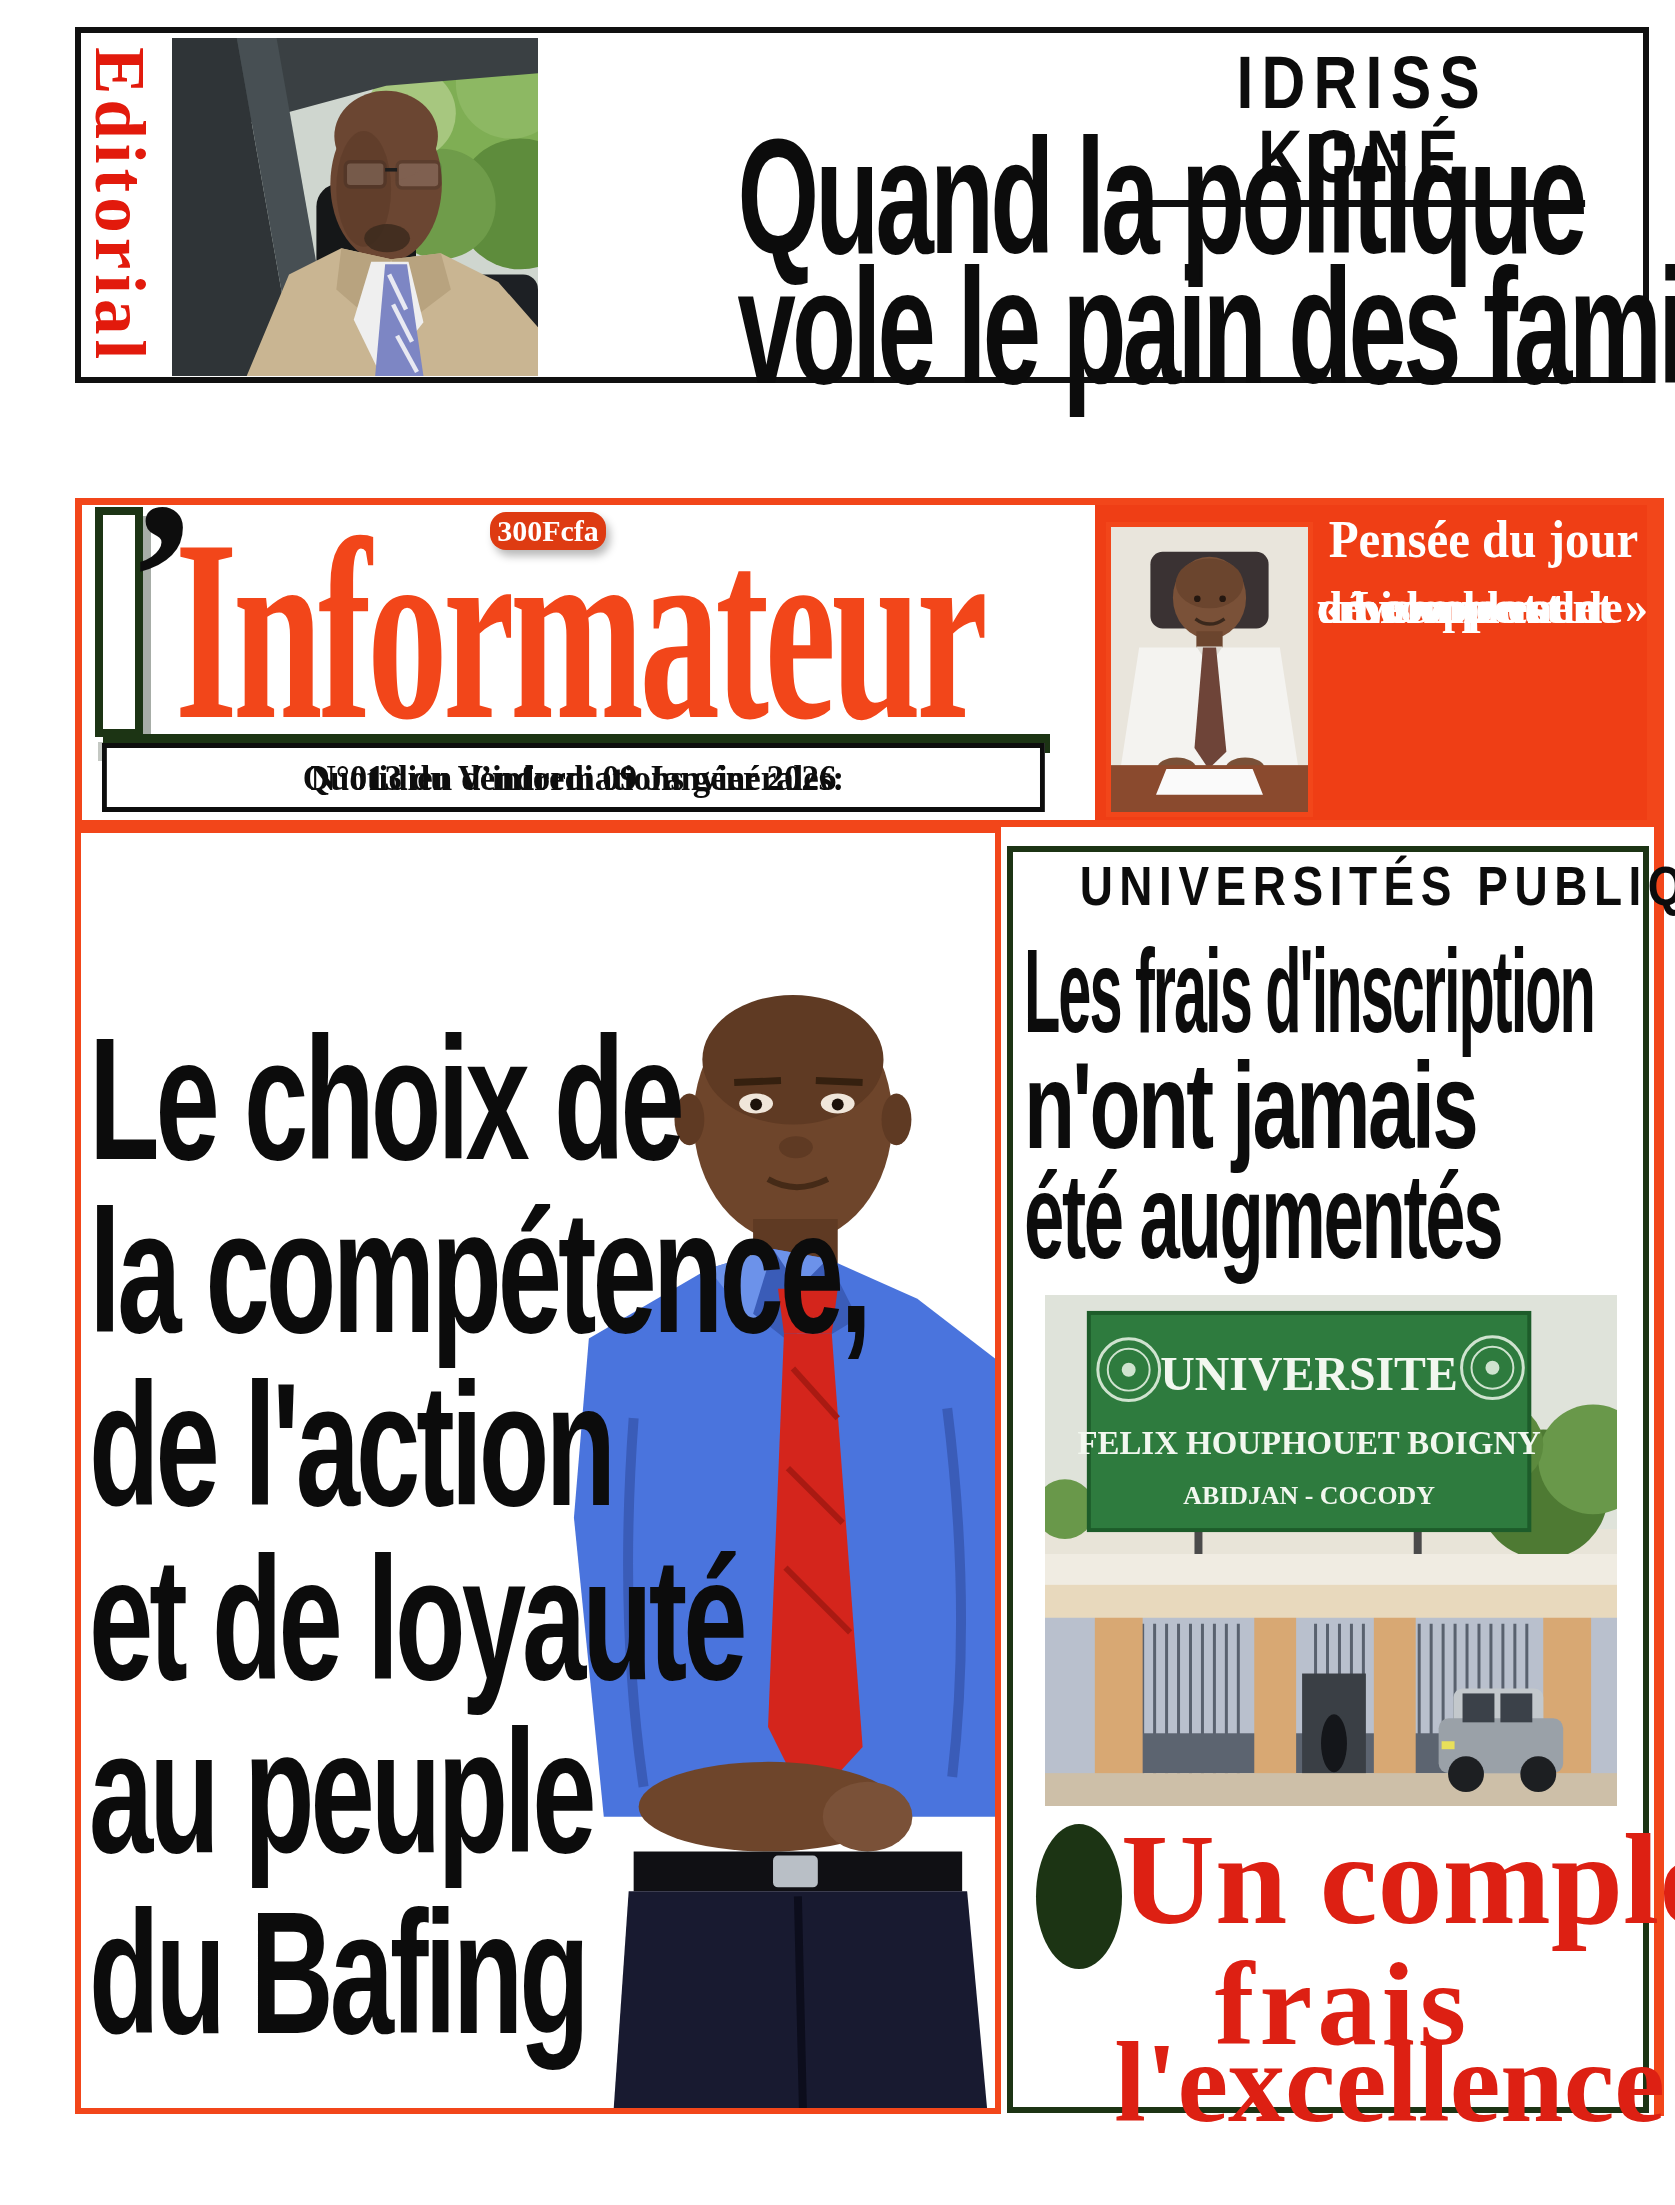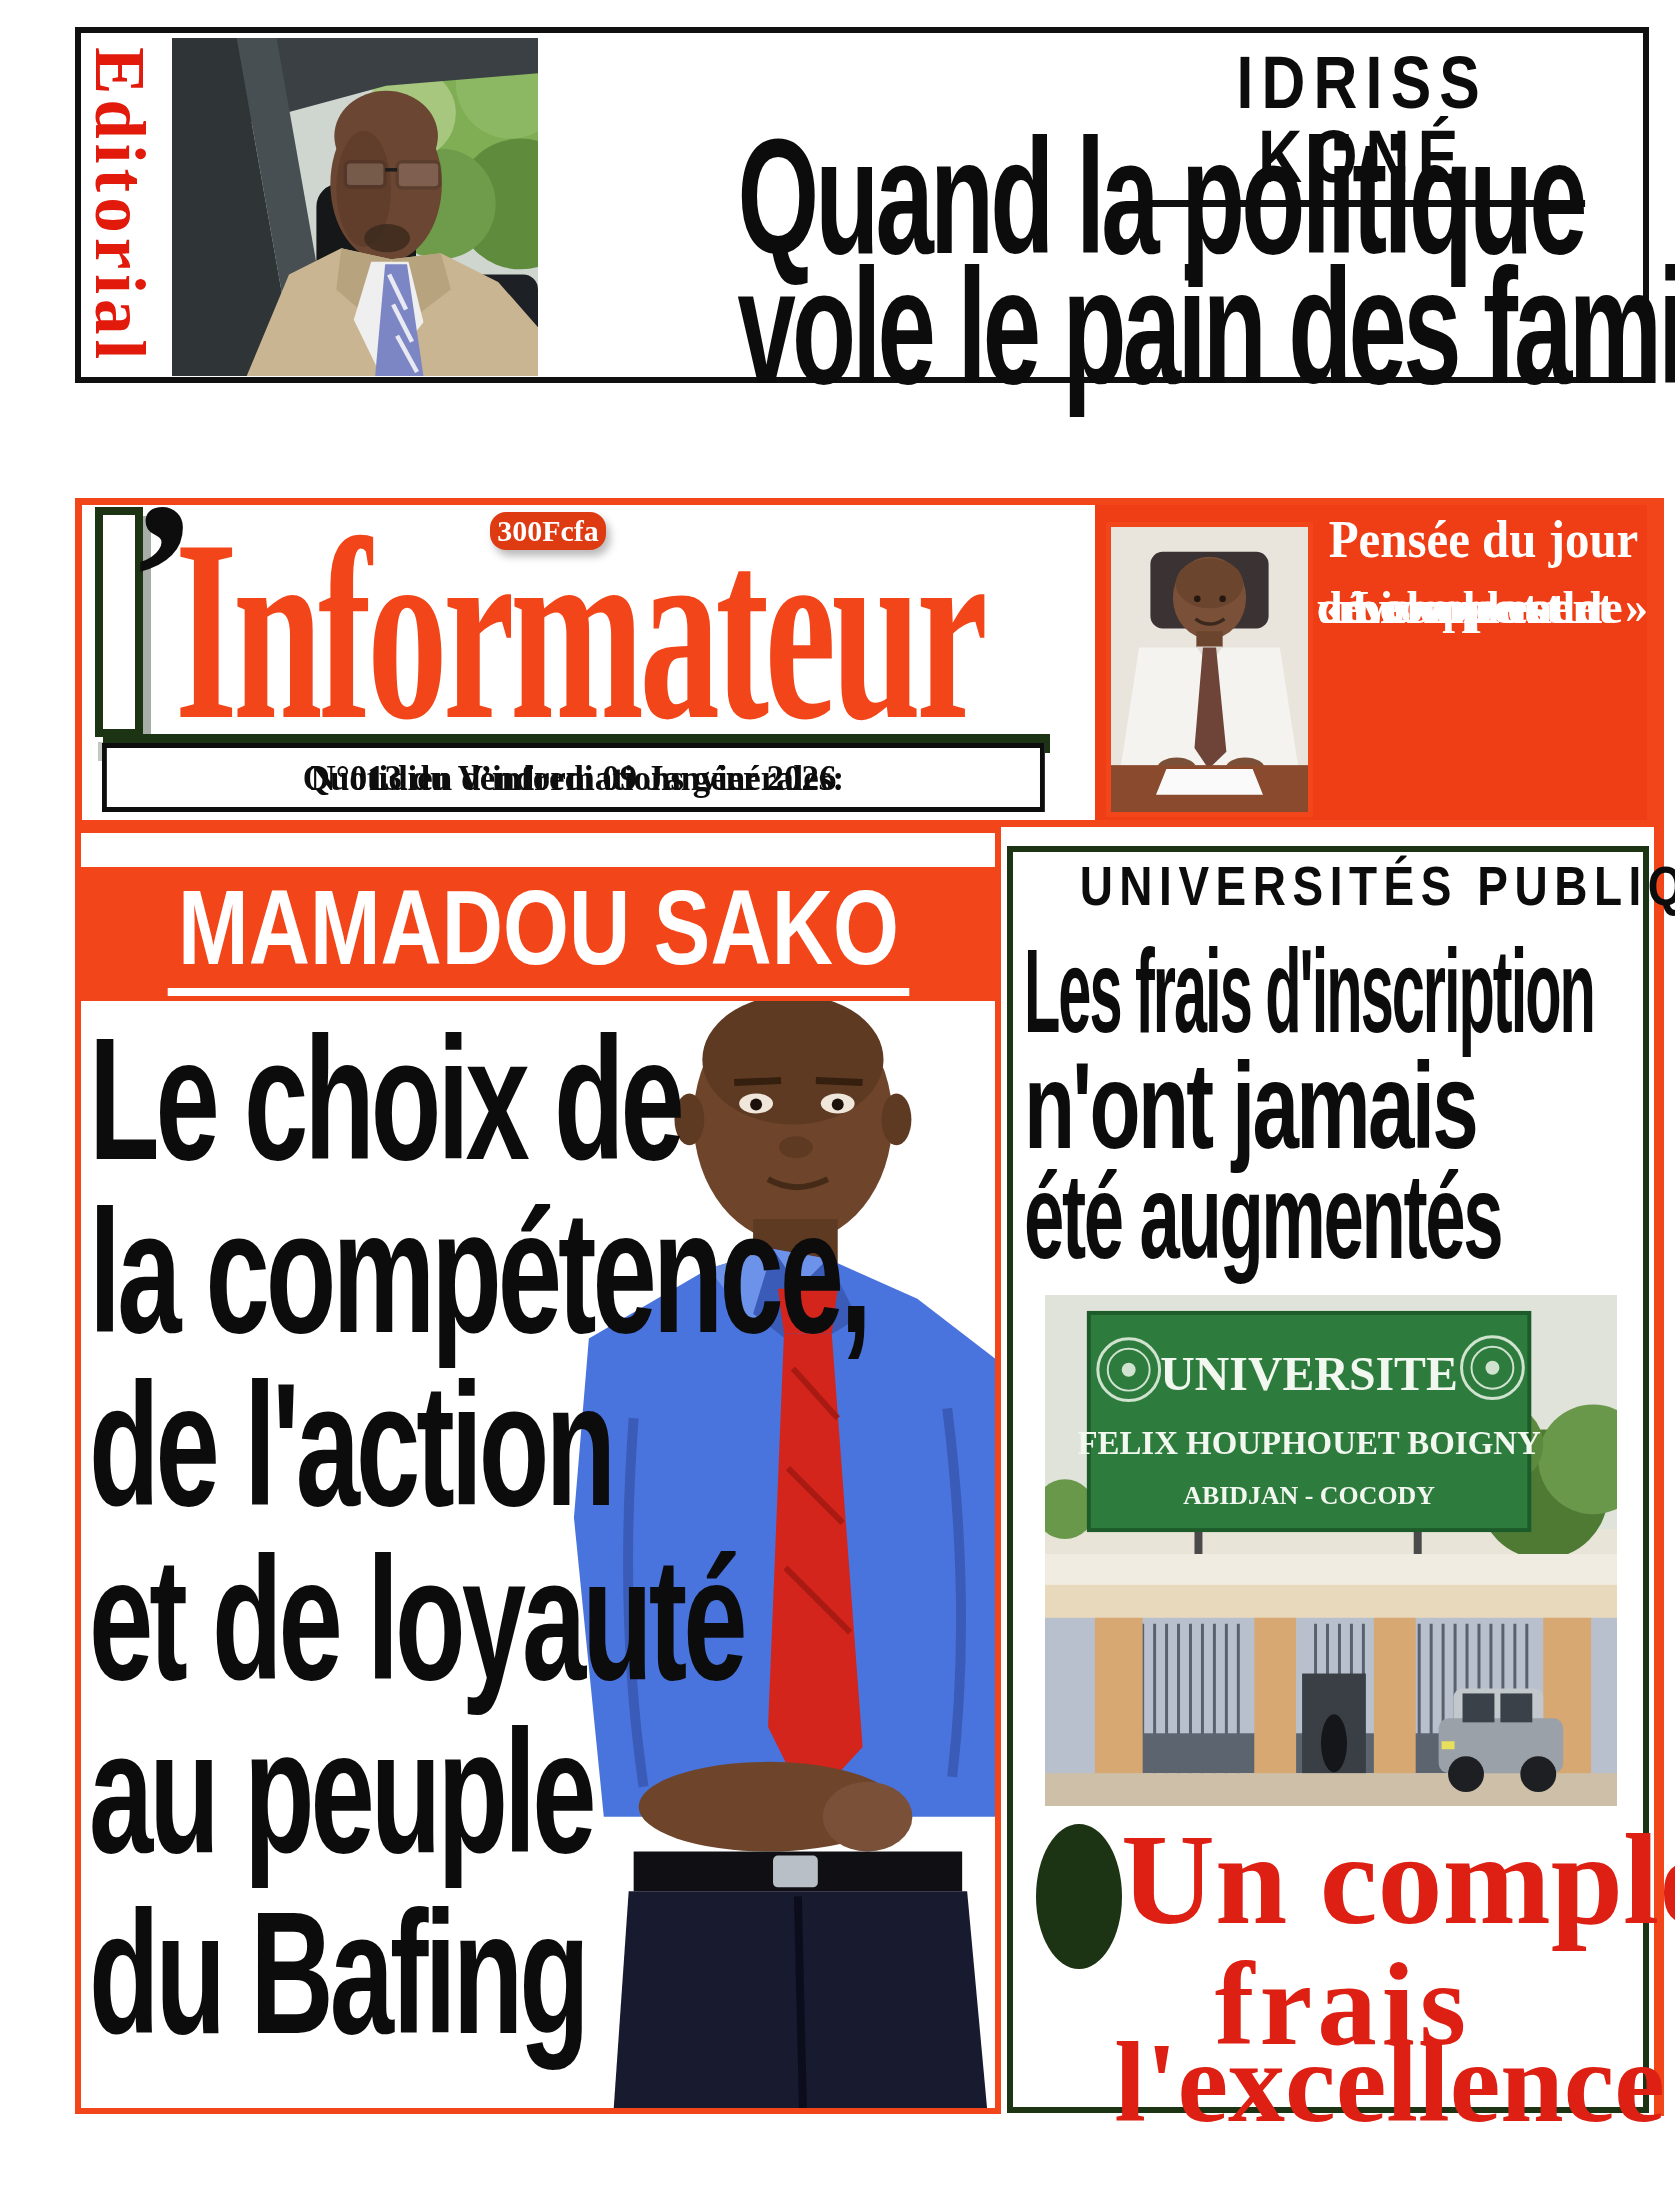--- a/index.html
+++ b/index.html
@@ -208,23 +208,20 @@
       <line x1="455" y1="1200" x2="585" y2="1330" stroke="#a91a12" stroke-width="12"></line>
       <ellipse cx="420" cy="1680" rx="260" ry="90" fill="#6e452b"></ellipse>
       <ellipse cx="620" cy="1700" rx="90" ry="70" fill="#7a5138"></ellipse>
       <rect x="150" y="1770" width="660" height="80" fill="#101014"></rect>
       <rect x="430" y="1778" width="90" height="64" rx="10" fill="#b9bfc6"></rect>
       <polygon points="140,1850 820,1850 860,2285 110,2285" fill="#181a30"></polygon>
       <line x1="480" y1="1860" x2="490" y2="2285" stroke="#0c0d1c" stroke-width="16"></line>
     </g>
   </svg>
 
-  <div class="sako-kicker">
-    <span>MAMADOU SAKO</span>
-  </div>
   <div class="main-h">
     <div class="mh1">Le choix de</div>
     <div class="mh2">la compétence,</div>
     <div class="mh3">de l'action</div>
     <div class="mh4">et de loyauté</div>
     <div class="mh5">au peuple</div>
     <div class="mh6">du Bafing</div>
   </div>
 
   <section class="right-box"></section>

